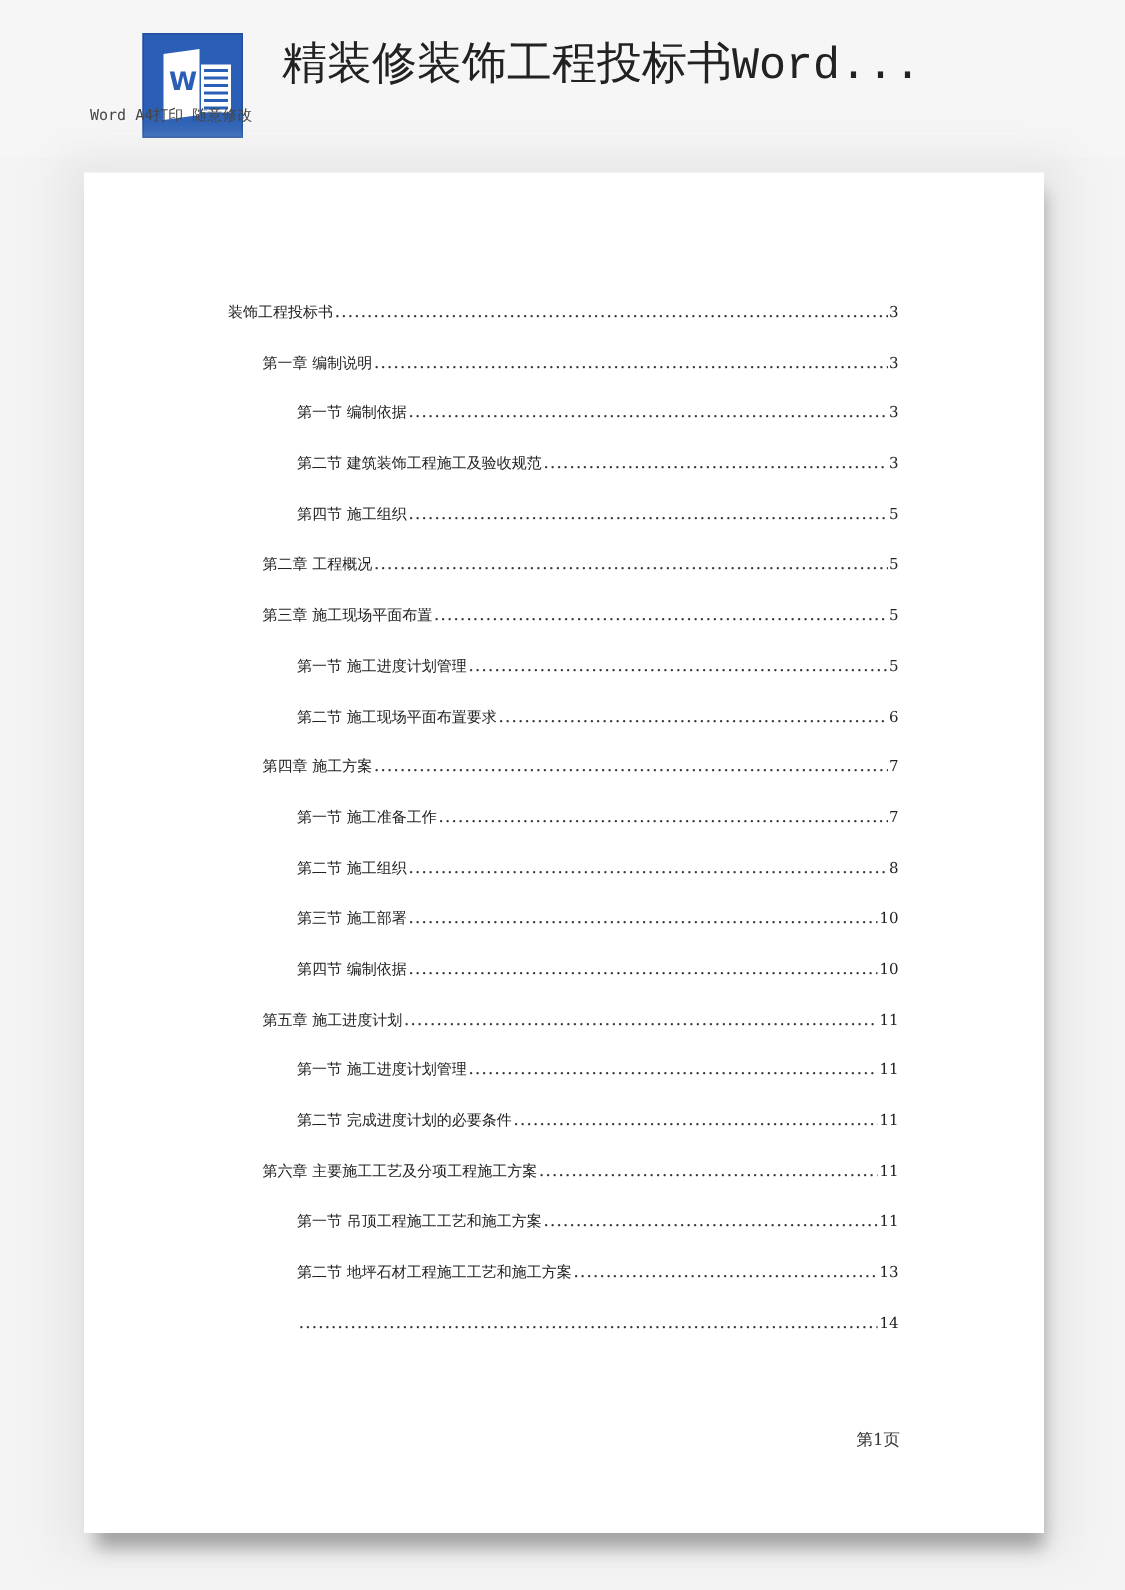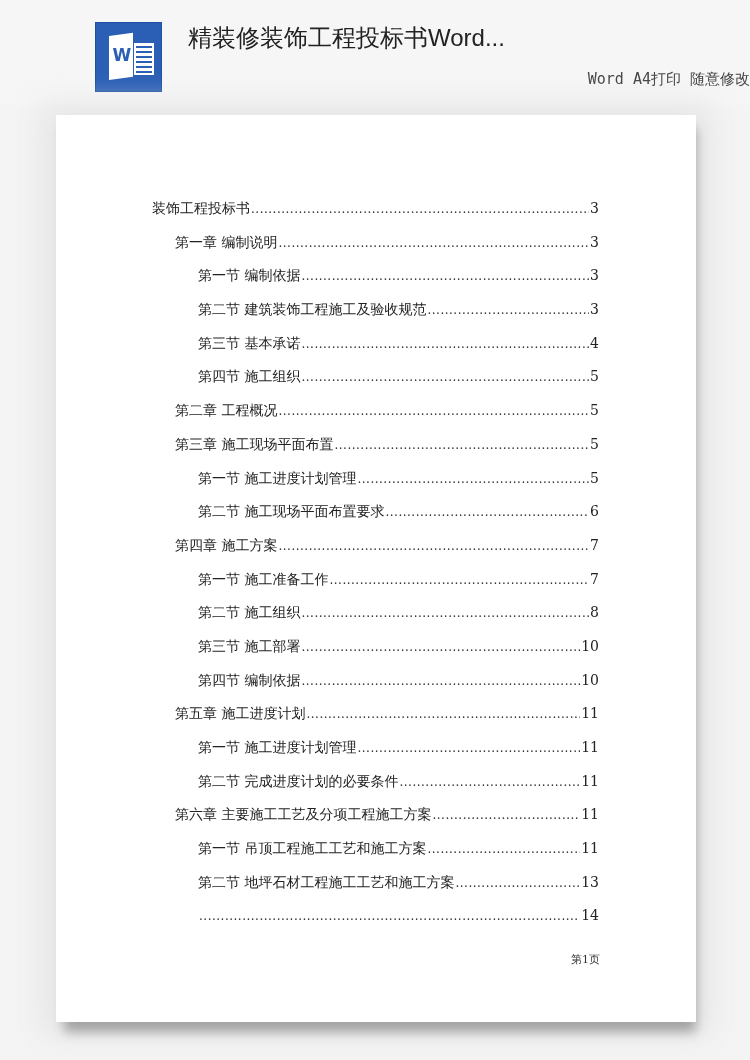--- a/index.html
+++ b/index.html
@@ -22,42 +22,42 @@
       font-family: "DejaVu Sans", sans-serif; font-weight: bold; font-size: 17px; color: #2b5fb5;
       transform: skewY(8deg);
     }
     .word-icon .lines {
       position: absolute; left: 38px; top: 20px; width: 20px; height: 32px; background: #fff;
     }
     .word-icon .lines i {
       display: block; height: 2px; background: #2b5fb5; margin: 3px 2px 0 2px;
     }
     .title {
-      position: absolute; left: 188px; top: 22px; font-size: 24px; color: #222;
-      font-family: Liberation Sans, sans-serif; letter-spacing: 0px; white-space: nowrap;
+      position: absolute; left: 188px; top: 22px; font-size: 30px; color: #222;
+      font-family: Liberation Mono, monospace; letter-spacing: 0px; white-space: nowrap;
     }
     .subtitle {
-      position: absolute; left: 0; width: 750px; top: 70px; text-align: right;
-      font-family: "DejaVu Sans Mono", "Liberation Mono", monospace; font-size: 15px; color: #444;
-      box-sizing: border-box;
+      position: absolute; left: 0; width: 750px; top: 70px; text-align: left;
+      font-family: "DejaVu Sans Mono", "Liberation Mono", monospace; font-size: 10px; color: #444;
+      padding-left: 60px; box-sizing: border-box;
     }
     .page-shadow {
       position: absolute; left: 64px; top: 128px; width: 632px; height: 904px;
       background: #9a9a9a; filter: blur(6px); opacity: 0.9;
     }
     .page-glow {
       position: absolute; left: 40px; top: 105px; width: 672px; height: 930px;
       background: #e6e6e6; filter: blur(14px);
     }
     .page {
       position: absolute; left: 56px; top: 115px; width: 640px; height: 907px; background: #ffffff;
     }
     .toc { position: absolute; left: 96px; top: 85px; width: 447px; }
     .toc-row {
-      display: flex; align-items: baseline; height: 33.7px; font-size: 14px; color: #222;
+      display: flex; align-items: baseline; height: 33.7px; font-size: 10px; color: #222;
       white-space: nowrap;
     }
     .toc-row .label { flex: 0 0 auto; }
     .toc-row .dots {
       flex: 1 1 auto; overflow: hidden; margin: 0 1px; color: #333; letter-spacing: 0.5px;
       font-size: 12px;
     }
     .toc-row .dots::before {
       content: "................................................................................................................................................................................................";
     }
@@ -109,25 +109,20 @@
         <span class="label">第一节  编制依据</span>
         <span class="dots"></span>
         <span class="num">3</span>
       </div>
       <div class="toc-row lvl2">
         <span class="label">第二节  建筑装饰工程施工及验收规范</span>
         <span class="dots"></span>
         <span class="num">3</span>
       </div>
       <div class="toc-row lvl2">
-        <span class="label">第三节  基本承诺</span>
-        <span class="dots"></span>
-        <span class="num">4</span>
-      </div>
-      <div class="toc-row lvl2">
         <span class="label">第四节  施工组织</span>
         <span class="dots"></span>
         <span class="num">5</span>
       </div>
       <div class="toc-row lvl1">
         <span class="label">第二章  工程概况</span>
         <span class="dots"></span>
         <span class="num">5</span>
       </div>
       <div class="toc-row lvl1">

